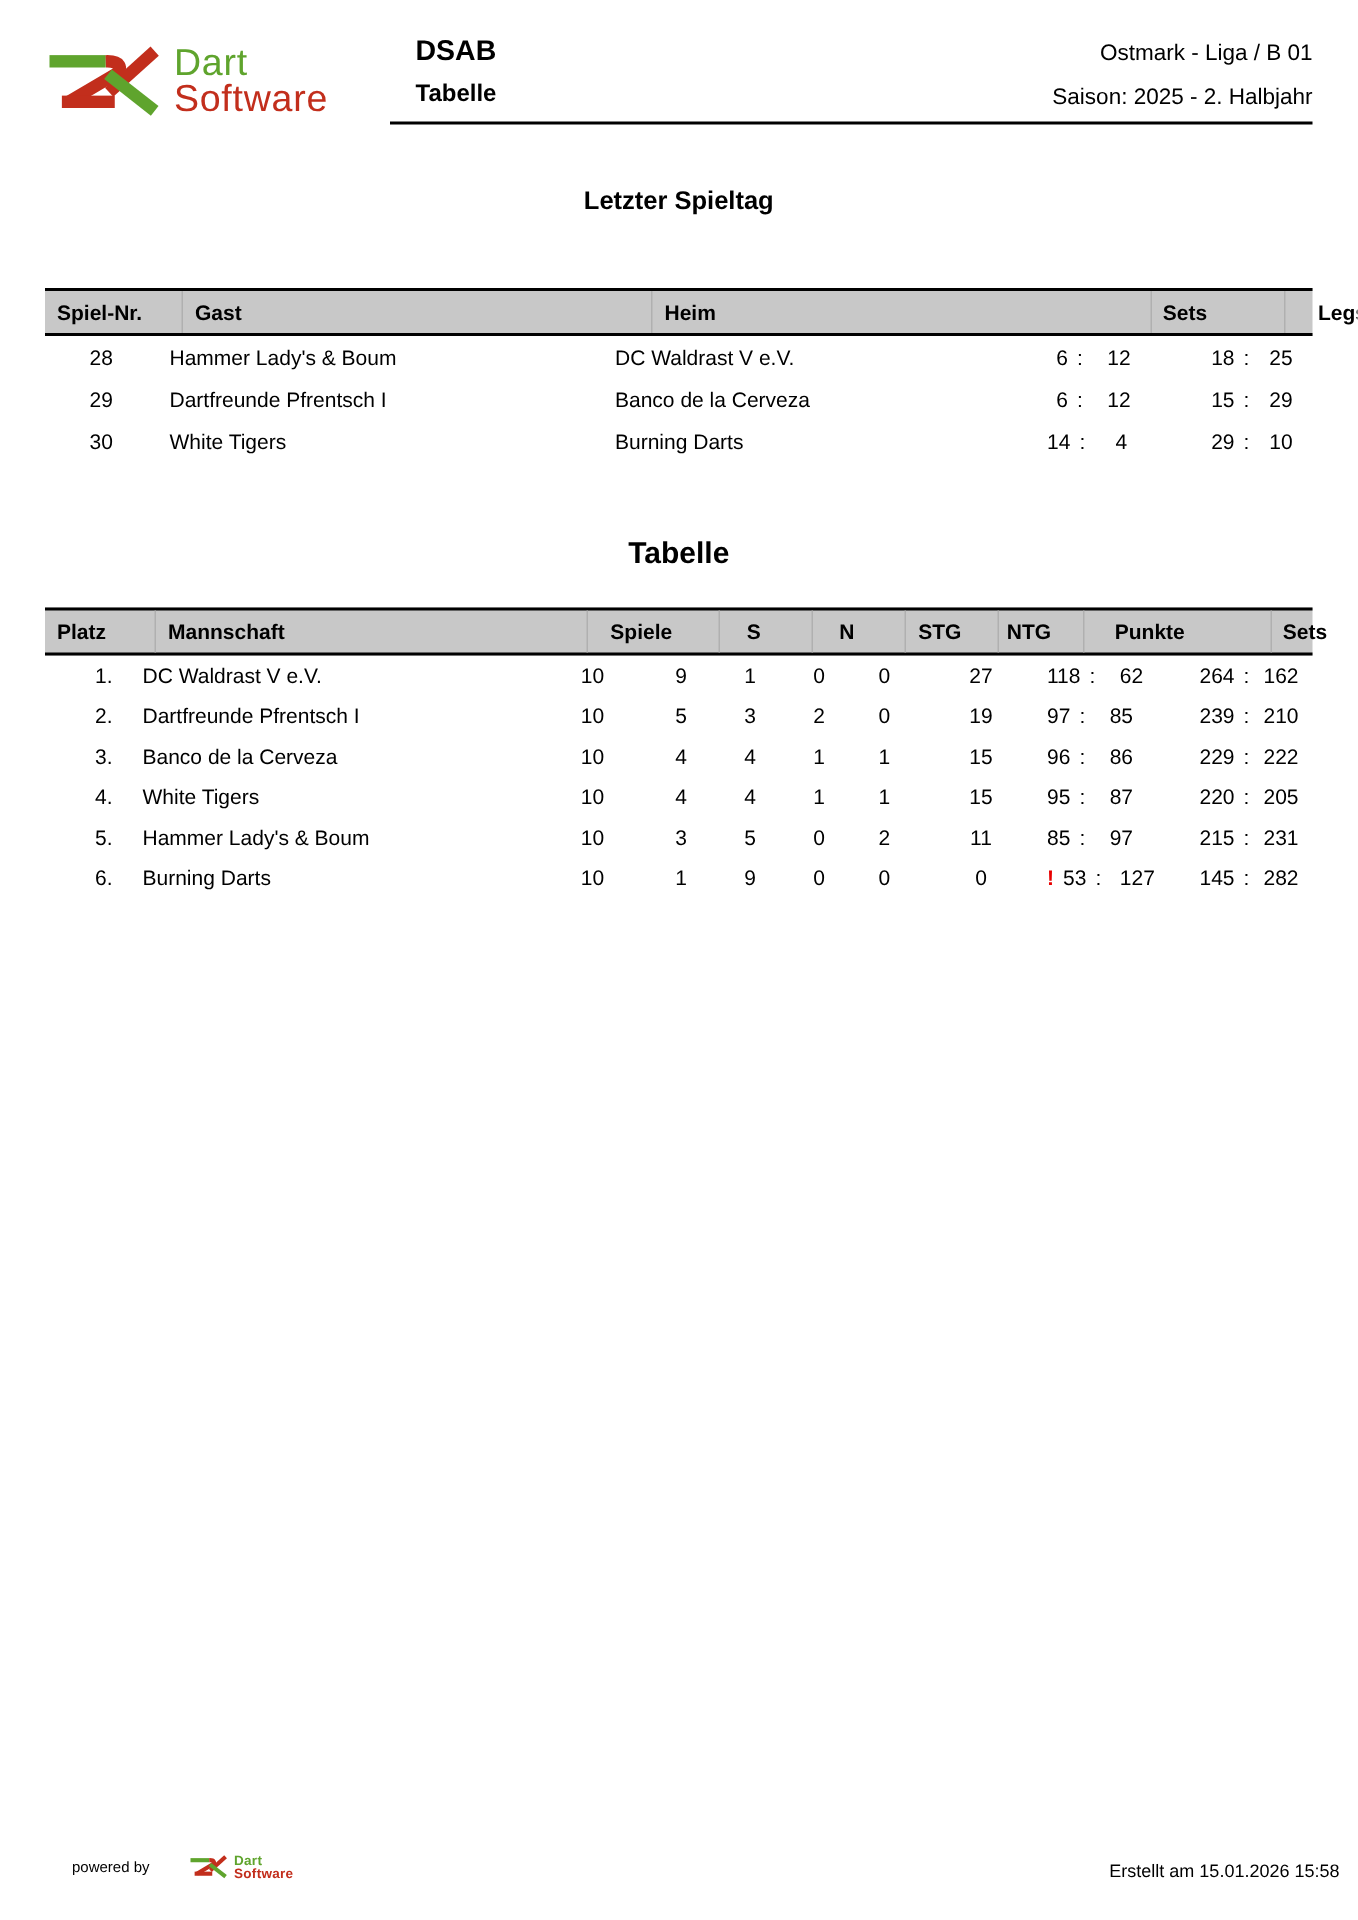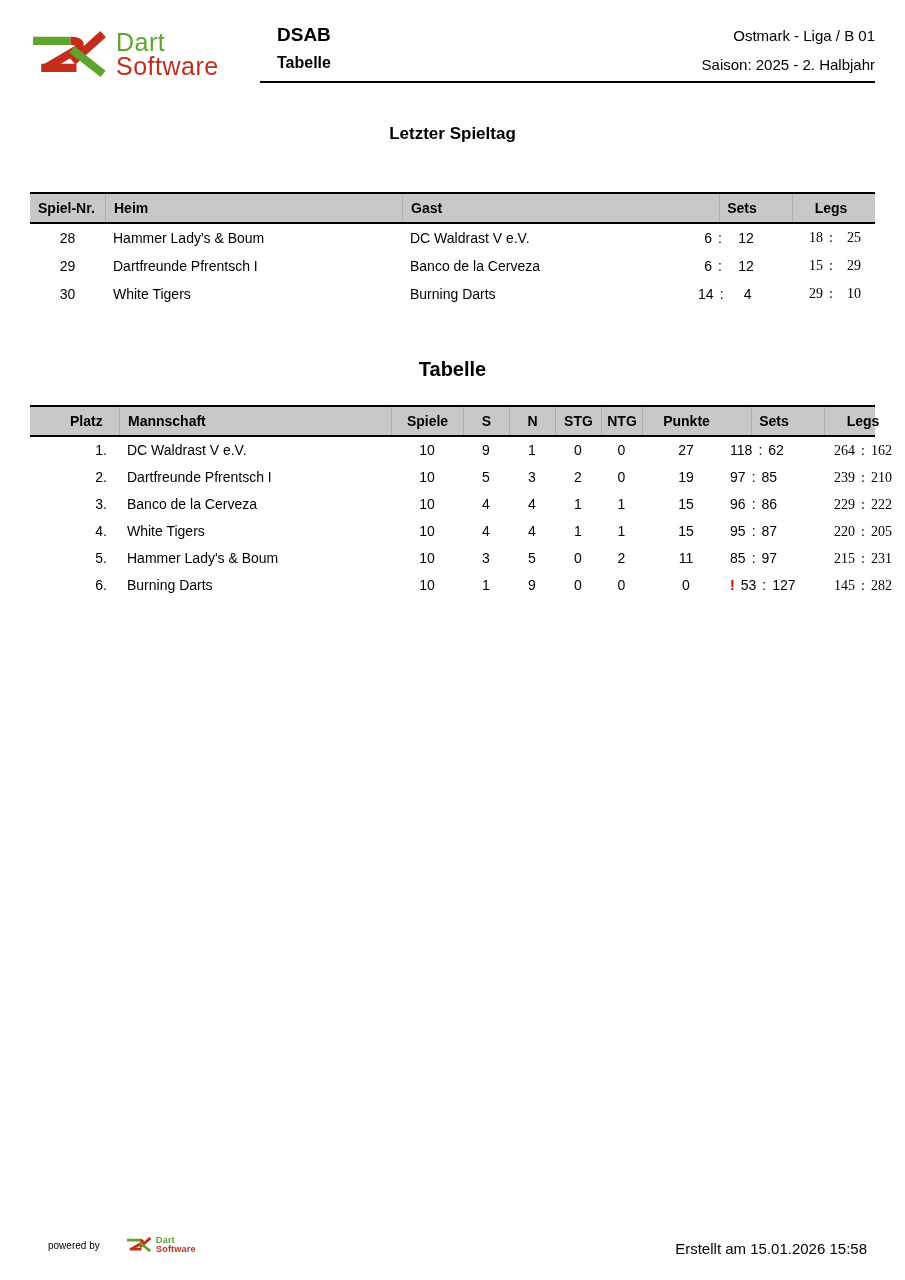--- a/index.html
+++ b/index.html
@@ -42,60 +42,61 @@
   .lastday-sub{top:164px;font-size:15px;font-weight:bold;}
   .standings-title{top:358px;font-size:20px;font-weight:bold;}
 
   
   .tbl{position:absolute;left:30px;width:845px;font-size:14px;}
   .tbl1{top:192px;}
   .tbl2{top:405px;}
 
   .grid-row{display:grid;align-items:center;}
   .t1-cols{grid-template-columns:75px 297px 296px 94px 83px;}
-  .t2-cols{grid-template-columns:57px 272px 72px 46px 46px 46px 41px 88px 94px 83px;padding-left:32px;}
+  .t2-cols{grid-template-columns:57px 272px 72px 46px 46px 46px 41px 88px 94px 83px;}
 
   .thead{
     background:var(--table-header-bg);
     border-top:2px solid #000;
     border-bottom:2px solid #000;
     height:28px;line-height:28px;
     font-weight:bold;
+    gap:16px;
   }
   .thead > div{height:28px;}
   .thead > div + div{border-left:1px solid var(--table-divider);}
 
   .trow{height:28px;line-height:28px;}
   .tbl2 .trow{height:27px;line-height:27px;}
 
   .c-left{padding-left:8px;text-align:left;white-space:nowrap;overflow:hidden;}
   .c-center{text-align:center;}
   .c-right{text-align:right;padding-right:12px;}
 
   
   .score{display:grid;grid-template-columns:1fr 16px 36px;align-items:center;}
   .score-sets{padding-right:28px;}
-  .score-legs{padding-right:6px;grid-template-columns:1fr 16px 30px;font-family:Liberation Serif, serif;}
+  .score-legs{padding-right:6px;grid-template-columns:1fr 16px 30px;}
   .score .sh{text-align:right;white-space:nowrap;}
   .score .sc{text-align:center;}
-  .score .sg{text-align:left;}
+  .score .sg{text-align:center;}
   .tbl1 .score .sg{text-align:center;}
   .h-score{text-align:center;}
   .h-sets{padding-right:28px;margin-left:21px;}
   .h-legs{padding-right:6px;}
   .mark{color:var(--alert-red);font-weight:bold;}
   .mark:not(:empty){margin-right:6px;}
 
   
   .foot-powered{position:absolute;left:48px;top:1240px;font-size:10px;}
   .foot-logo{position:absolute;left:126px;top:1235px;display:flex;align-items:center;gap:4px;}
   .foot-mark{width:26px;height:19px;}
   .foot-text{display:flex;flex-direction:column;font-size:9px;line-height:9px;font-weight:bold;letter-spacing:.2px;}
   .foot-page{position:absolute;left:0;width:100%;top:1240px;text-align:center;font-size:11px;}
-  .foot-created{position:absolute;right:38px;top:1240px;font-size:15px;text-align:right;}
+  .foot-created{position:absolute;right:12px;top:1240px;font-size:12px;text-align:right;}
 </style>
 </head>
 <body>
 
 <div class="page">
 
   <div class="brand">
     <svg class="brand-mark" viewBox="0 0 104 64" xmlns="http://www.w3.org/2000/svg">
       <rect x="4" y="9" width="50" height="11" fill="var(--logo-green)"></rect>
       <path d="M54,14.5 C67,14 70,20.5 62.5,26 L21,50.5" stroke="var(--logo-red)" stroke-width="11" fill="none"></path>
@@ -119,22 +120,22 @@
     <div class="meta-line2">Saison: 2025 - 2. Halbjahr</div>
   </div>
 
   <div class="header-rule"></div>
 
   <div class="h-center lastday-title">Letzter Spieltag</div>
 
   <div class="tbl tbl1">
     <div class="grid-row t1-cols thead">
       <div class="c-left">Spiel-Nr.</div>
+      <div class="c-left">Gast</div>
       <div class="c-left">Heim</div>
-      <div class="c-left">Gast</div>
       <div class="h-score h-sets">Sets</div>
       <div class="h-score h-legs">Legs</div>
     </div>
 
     <div class="grid-row t1-cols trow">
       <div class="c-center">28</div>
       <div class="c-left">Hammer Lady's &amp; Boum</div>
       <div class="c-left">DC Waldrast V e.V.</div>
       <div class="score score-sets">
         <span class="sh">6</span>

